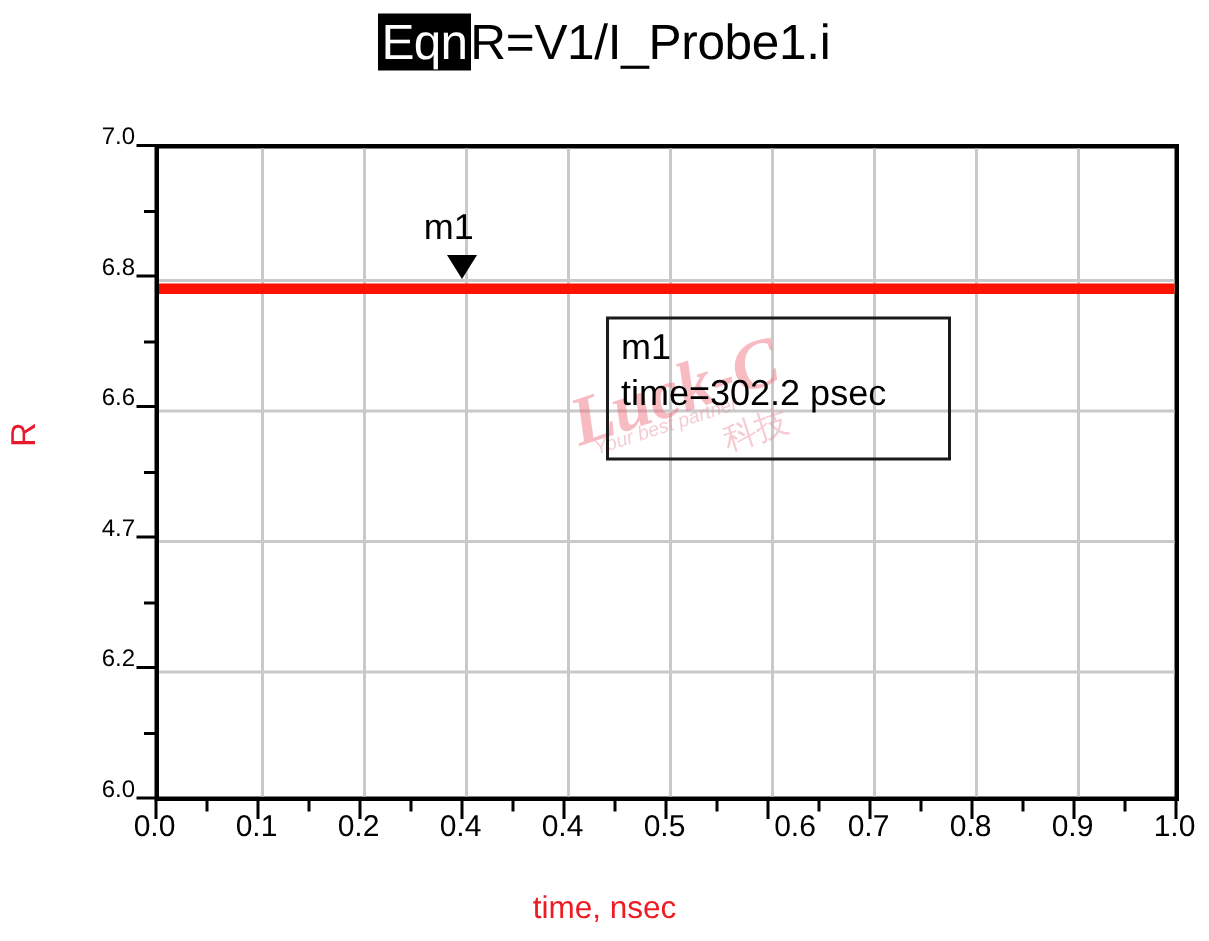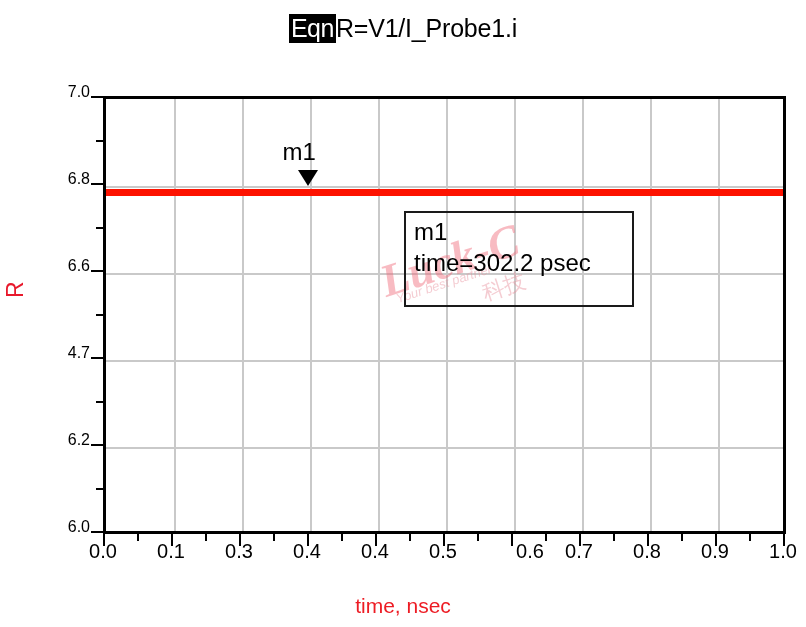--- a/index.html
+++ b/index.html
@@ -16,21 +16,21 @@
   }
 
   
   #title-row {
     position: absolute;
     left: 0;
     top: 13px;
     width: 806px;
     text-align: center;
     white-space: nowrap;
-    font-size: 25px;
+    font-size: 33px;
     line-height: 30px;
     color: #000000;
   }
   #eqn-badge {
     background: #000000;
     color: #ffffff;
     padding: 0 2px 1px 2px;
     letter-spacing: -0.5px;
   }
   #eqn-expression {
@@ -298,21 +298,21 @@
     <div class="tick-y minor" style="top: 313.5px; left: 96px;"></div>
     <div class="tick-y major" style="top: 270px; left: 91px;"></div>
     <div class="tick-y minor" style="top: 226.5px; left: 96px;"></div>
     <div class="tick-y major" style="top: 183px; left: 91px;"></div>
     <div class="tick-y minor" style="top: 139.5px; left: 96px;"></div>
     <div class="tick-y major" style="top: 96px; left: 91px;"></div>
   </div>
 <div id="xtick-labels">
     <div class="xtick-label" style="left: 103px;">0.0</div>
     <div class="xtick-label" style="left: 171px;">0.1</div>
-    <div class="xtick-label" style="left: 239px;">0.3</div>
+    <div class="xtick-label" style="left: 239px;">0.2</div>
     <div class="xtick-label" style="left: 307px;">0.4</div>
     <div class="xtick-label" style="left: 375px;">0.4</div>
     <div class="xtick-label" style="left: 443px;">0.5</div>
     <div class="xtick-label" style="left: 530px;">0.6</div>
     <div class="xtick-label" style="left: 579px;">0.7</div>
     <div class="xtick-label" style="left: 647px;">0.8</div>
     <div class="xtick-label" style="left: 715px;">0.9</div>
     <div class="xtick-label" style="left: 783px;">1.0</div>
   </div>
 <div id="ytick-labels">

